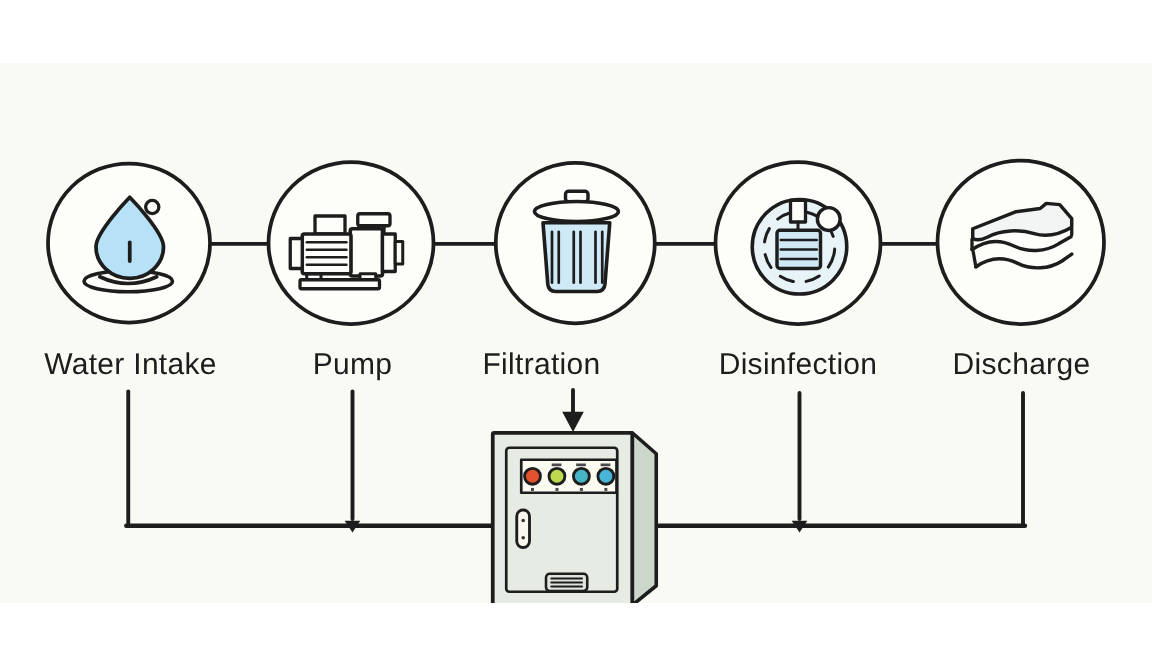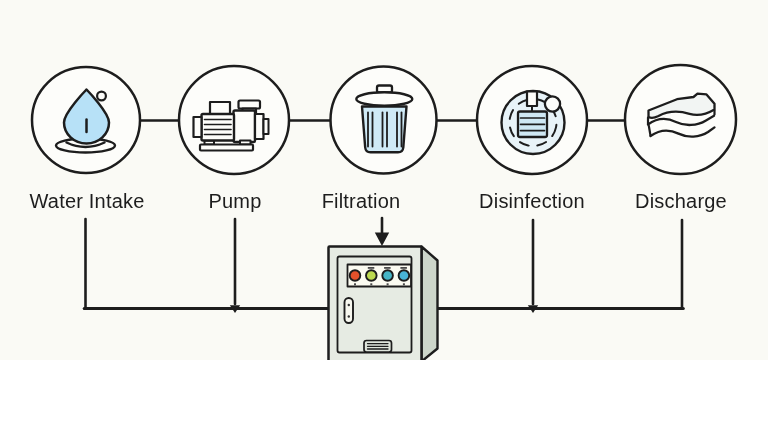--- a/index.html
+++ b/index.html
@@ -1,19 +1,20 @@
 <!DOCTYPE html>
 <html><head>
 <meta charset="utf-8">
 <style>
   html,body { margin:0; padding:0; }
   .canvas {
     position:relative; width:768px; height:360px; overflow:hidden;
     background:#86efac;
     font-family:"Liberation Sans", sans-serif;
+    margin-top:42px;
   }
   .canvas svg { position:absolute; inset:0; display:block; }
   .stage-label {
     position:absolute; top:190px; transform:translateX(-50%);
     font-size:20px; line-height:22px; color:#1d1d1d; white-space:nowrap;
     letter-spacing:0.2px;
   }
   .s  { stroke:#1d1d1d; stroke-linecap:round; stroke-linejoin:round; }
   .nf { fill:none; }
   .wf { fill:#fdfdfa; }

